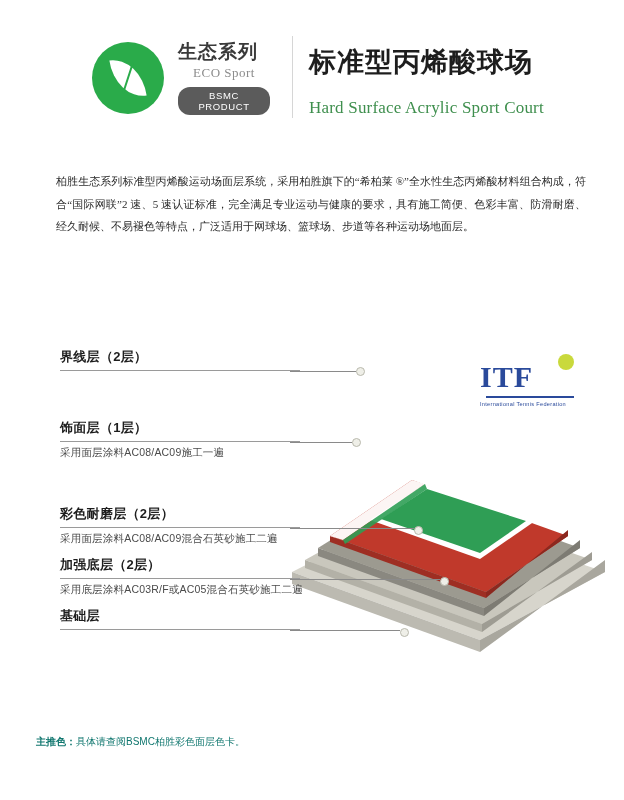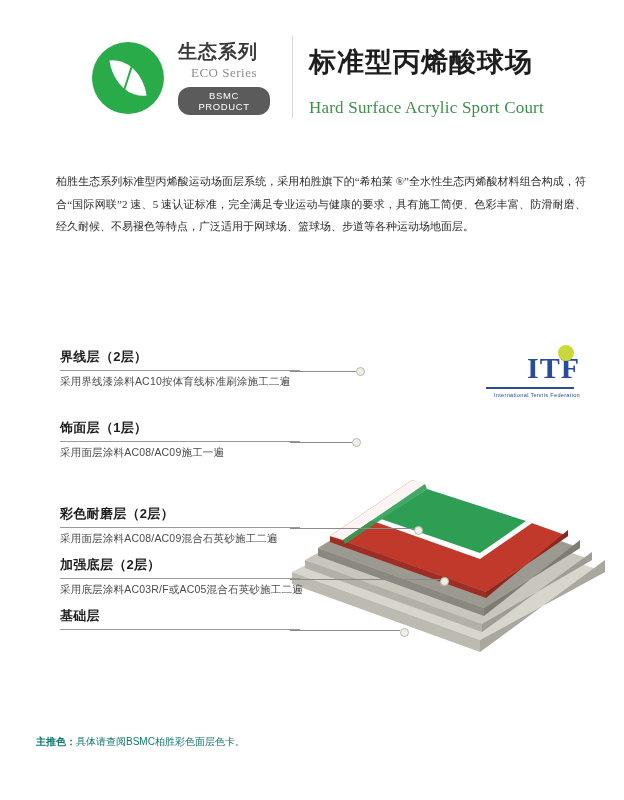--- a/index.html
+++ b/index.html
@@ -126,23 +126,23 @@
     top: 320px;
     left: 0;
     width: 624px;
     height: 400px;
   }
 
   
   .itf {
     position: absolute;
     left: 480px;
-    top: 31px;
+    top: 40px;
     width: 100px;
-    text-align: right;
+    text-align: left;
   }
   .itf .ball {
     position: absolute;
     right: 6px;
     top: -6px;
     width: 16px;
     height: 16px;
     border-radius: 50%;
     background: #c9d93c;
   }
@@ -220,21 +220,21 @@
 <body>
 
 <div class="header">
   <div class="leaf-badge">
     <div class="leaf"></div>
     <div class="vein"></div>
   </div>
 
   <div class="eco-block">
     <div class="eco-cn">生态系列</div>
-    <div class="eco-en">ECO Series</div>
+    <div class="eco-en">ECO Sport</div>
     <div class="bsmc-tag">BSMC PRODUCT</div>
   </div>
 
   <div class="title-block">
     <div class="title-cn">标准型丙烯酸球场</div>
     <div class="title-en">Hard Surface Acrylic Sport Court</div>
   </div>
 </div>
 
 <div class="desc">柏胜生态系列标准型丙烯酸运动场面层系统，采用柏胜旗下的“希柏莱 ®”全水性生态丙烯酸材料组合构成，符合“国际网联”2 速、5 速认证标准，完全满足专业运动与健康的要求，具有施工简便、色彩丰富、防滑耐磨、经久耐候、不易褪色等特点，广泛适用于网球场、篮球场、步道等各种运动场地面层。</div>
@@ -282,21 +282,20 @@
 
   <div class="lead" style="left:290px; top:51px; width:66px;"></div>
   <div class="lead" style="left:290px; top:122px; width:62px;"></div>
   <div class="lead" style="left:290px; top:208px; width:124px;"></div>
   <div class="lead" style="left:290px; top:259px; width:150px;"></div>
   <div class="lead" style="left:290px; top:310px; width:110px;"></div>
 
   <div class="label" style="top:28px;">
     <div class="l-title">界线层（2层）</div>
     <div class="l-line"></div>
-    <div class="l-desc">采用界线漆涂料AC10按体育线标准刷涂施工二遍</div>
   </div>
 
   <div class="label" style="top:99px;">
     <div class="l-title">饰面层（1层）</div>
     <div class="l-line"></div>
     <div class="l-desc">采用面层涂料AC08/AC09施工一遍</div>
   </div>
 
   <div class="label" style="top:185px;">
     <div class="l-title">彩色耐磨层（2层）</div>

